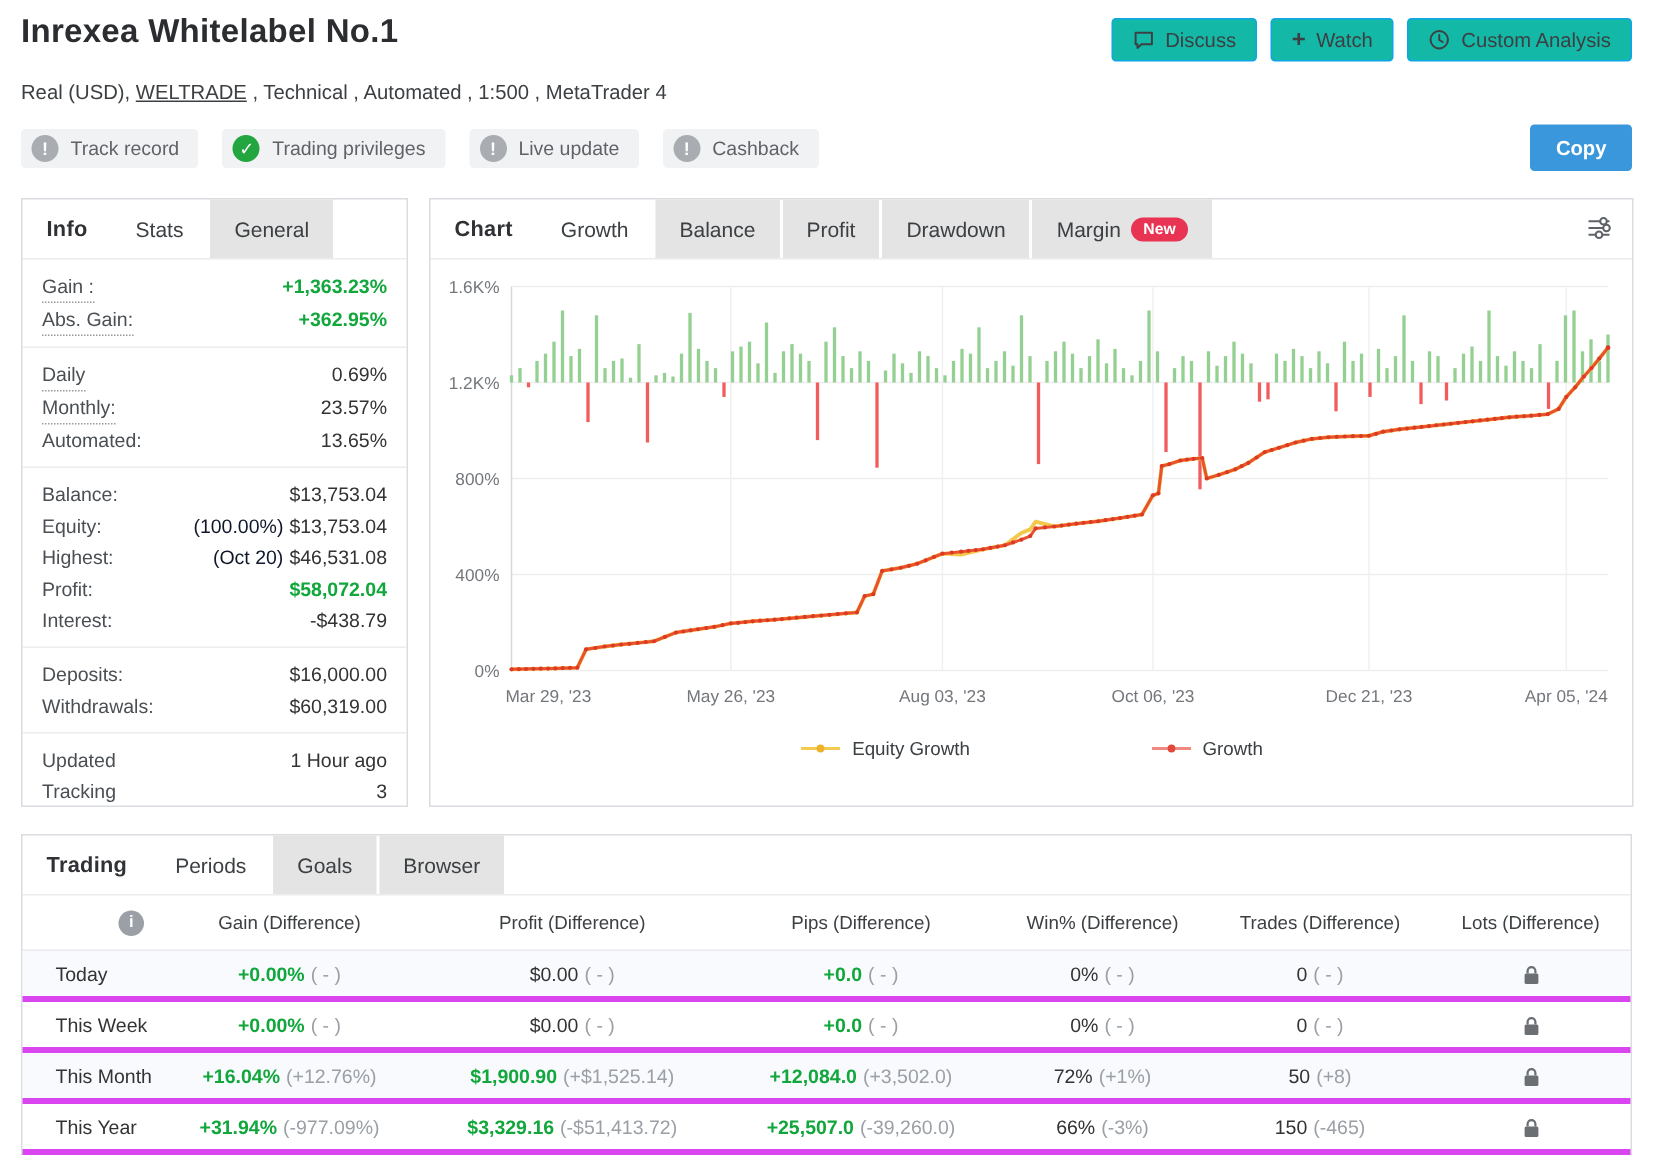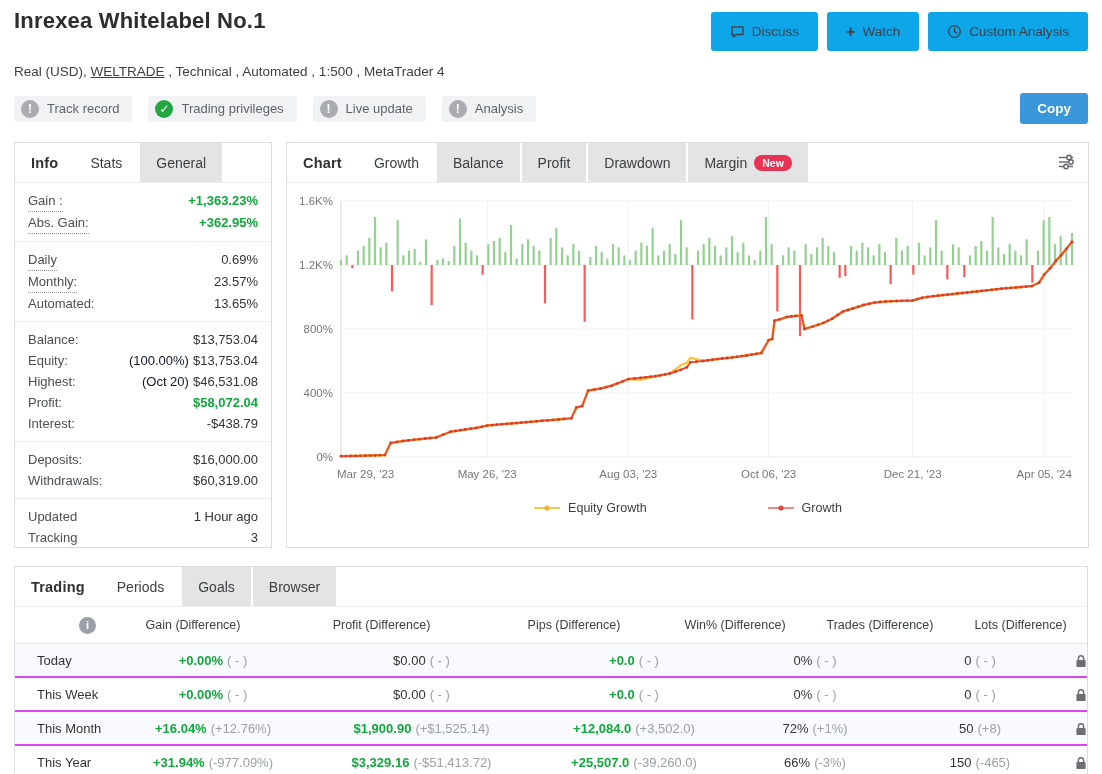--- a/index.html
+++ b/index.html
@@ -13,21 +13,21 @@
   body{
     width:1102px;height:774px;overflow:hidden;background:#fff;
     font-family:"Liberation Sans","DejaVu Sans",sans-serif;color:var(--txt);
     position:relative;
   }
   .page{padding:0 14px;}
   
   .hdr{display:flex;justify-content:space-between;align-items:flex-start;padding-top:8px;}
   .title{font-size:22px;font-weight:700;color:#2b2d30;letter-spacing:.2px;}
   .hdr-actions{display:flex;gap:9px;padding-top:4px;}
-  .gbtn{display:flex;align-items:center;gap:7px;background:#0ea5e9;border:6px solid #0ea5e9;
+  .gbtn{display:flex;align-items:center;gap:7px;background:#14b8a6;border:1px solid #0ea5e9;
         border-radius:3px;padding:6px 13px;font-size:13.5px;color:#3c4043;cursor:pointer;}
   .gbtn svg{display:block;}
   .plus{font-size:16px;font-weight:700;line-height:10px;color:#3c4043;}
   .subtitle{margin-top:13px;font-size:13.5px;color:#3c4043;}
   .subtitle a{color:#3c4043;text-decoration:underline;}
   .badge-row{display:flex;align-items:center;gap:16px;margin-top:14px;}
   .pill{display:flex;align-items:center;gap:8px;background:#f1f2f4;border-radius:3px;
         padding:4px 13px 4px 7px;font-size:13px;color:#5f6368;cursor:pointer;}
   .pill-ic{width:18px;height:18px;border-radius:50%;color:#fff;font-size:12px;font-weight:700;
            display:flex;align-items:center;justify-content:center;flex:0 0 18px;}
@@ -56,21 +56,21 @@
   .srow .pre{color:#0f172a;margin-right:4px;}
   
   .chart-wrap{padding:2px 4px 0 2px;}
   .legend{display:flex;justify-content:center;gap:120px;margin-top:6px;}
   .legend-item{display:flex;align-items:center;gap:7px;font-size:12.5px;color:#3c4043;cursor:pointer;}
   
   .bottom-panel{margin-top:18px;height:214px;}
   .prow{display:grid;grid-template-columns:92px 172px 205px 180px 142px 148px 1fr;
         align-items:center;height:34px;font-size:13px;}
   .prow.head{height:37px;border-bottom:1px solid #e8eaec;color:#3c4043;font-size:12.5px;}
-  .prow.data{border-bottom:2px solid #d946ef;gap:20px;}
+  .prow.data{border-bottom:4px solid #d946ef;}
   .prow.data:nth-child(odd){background:#f8fafd;}
   .pcell{text-align:center;}
   .pcell.first{text-align:left;padding-left:22px;color:#333;}
   .info-ic{width:17px;height:17px;border-radius:50%;background:#9aa0a6;color:#fff;font-size:11px;
            font-weight:700;display:flex;align-items:center;justify-content:center;margin-left:42px;cursor:pointer;}
   .v-main{color:#333;}
   .v-main.green{color:var(--green);font-weight:700;}
   .v-diff{color:#9aa0a6;margin-left:4px;}
   .lock svg{display:inline-block;vertical-align:middle;}
 </style>
@@ -117,21 +117,21 @@
       <div class="pill">
         <span class="pill-ic" style="background: rgb(35, 165, 63);">✓</span>
         <span>Trading privileges</span>
       </div>
       <div class="pill">
         <span class="pill-ic" style="background: rgb(169, 173, 178);">!</span>
         <span>Live update</span>
       </div>
       <div class="pill">
         <span class="pill-ic" style="background: rgb(169, 173, 178);">!</span>
-        <span>Analysis</span>
+        <span>Cashback</span>
       </div>
       <button class="copy-btn">Copy</button>
   </div>
 
   <div class="main-row">
 
     <div class="panel stats-panel">
       <div class="tabs">
         <div class="tab title">Info</div>
         <div class="tab active">Stats</div>

